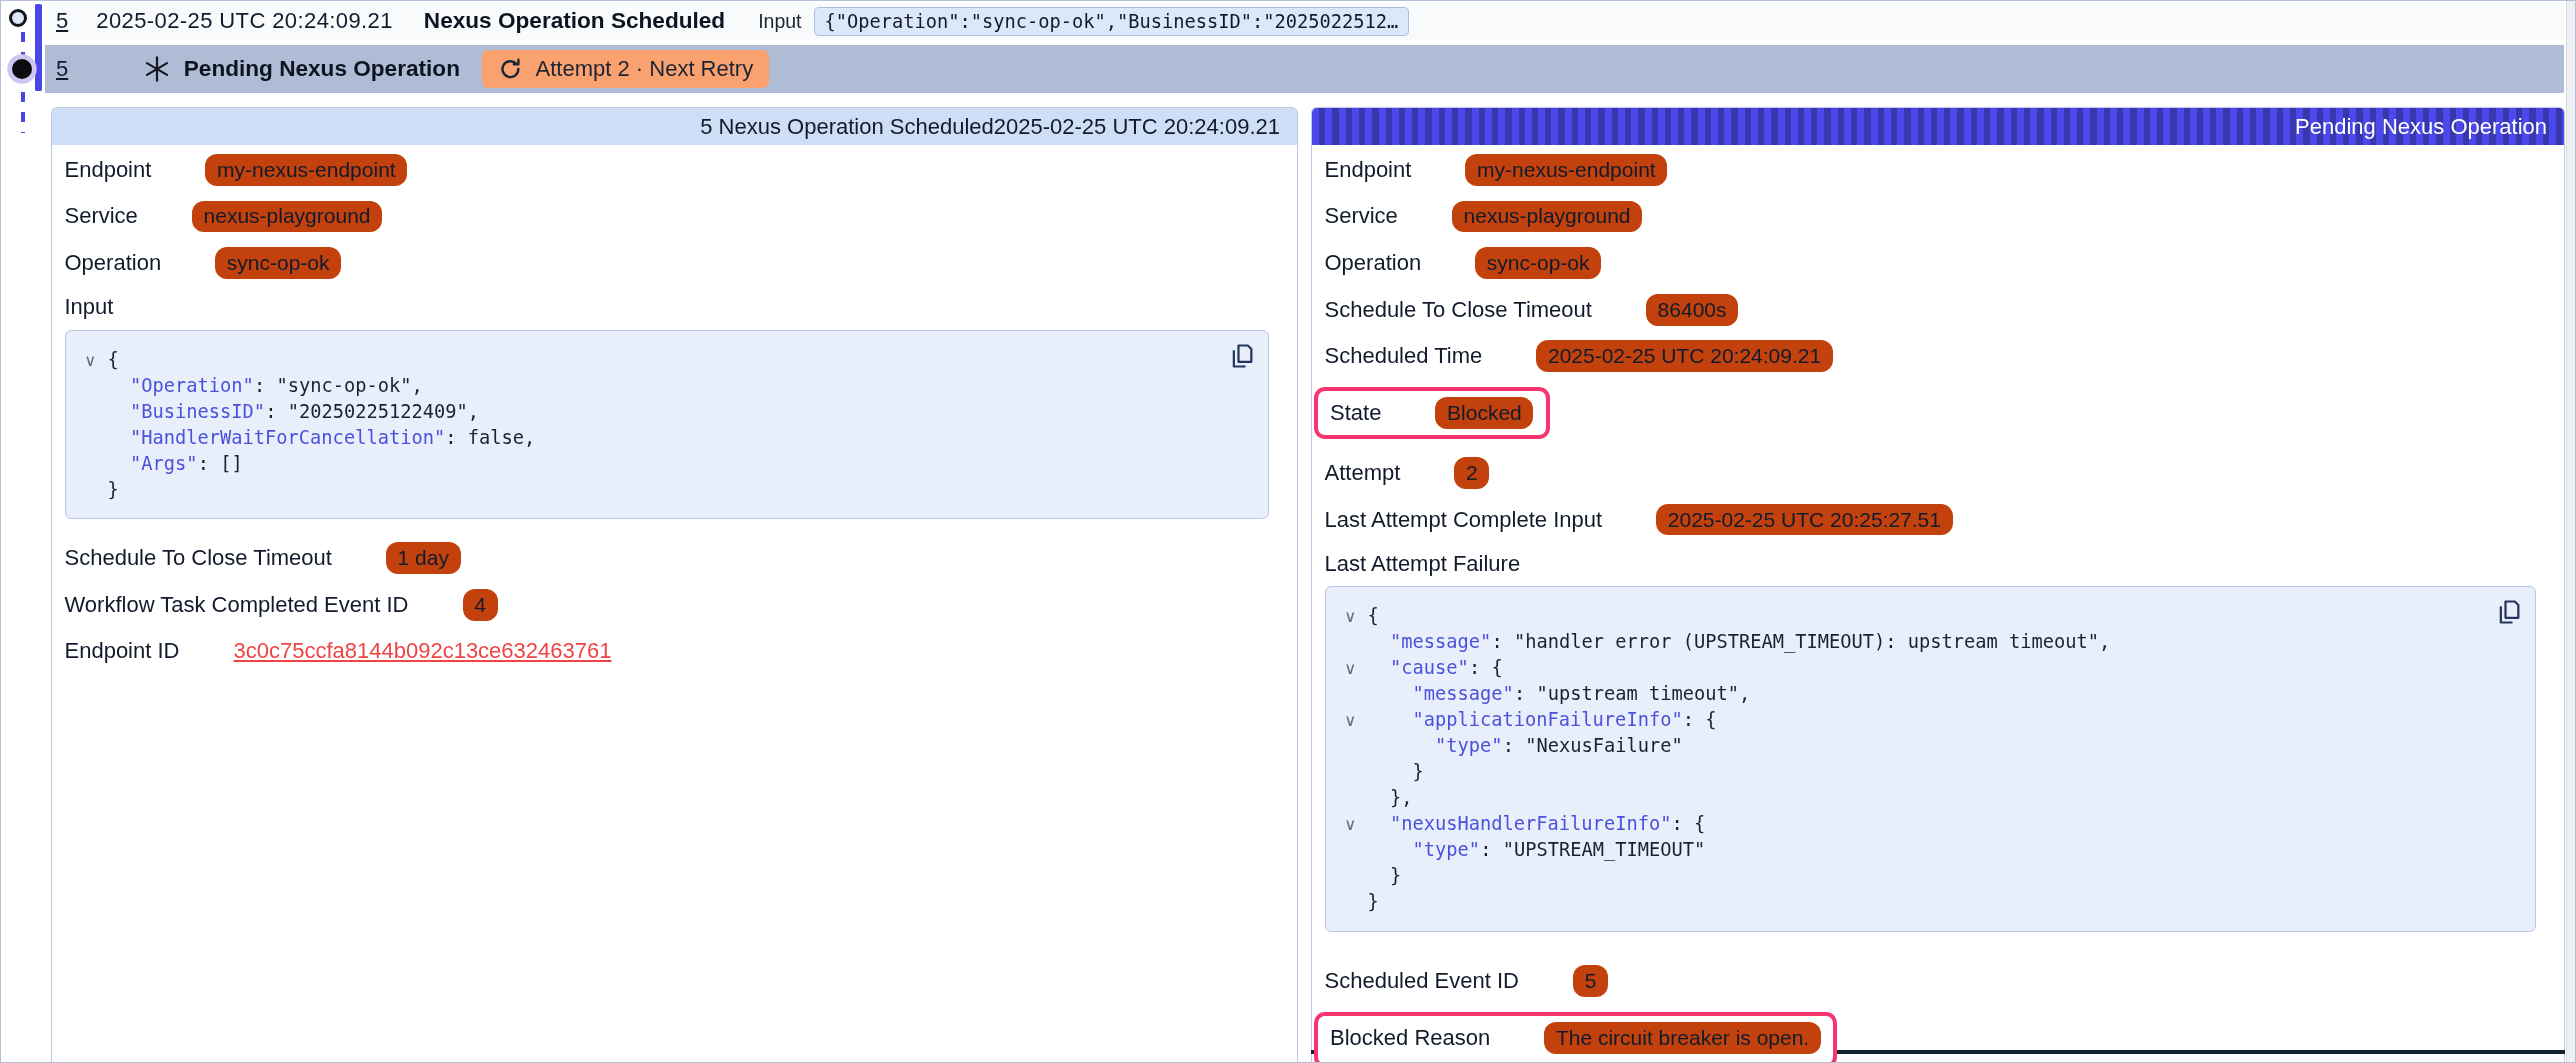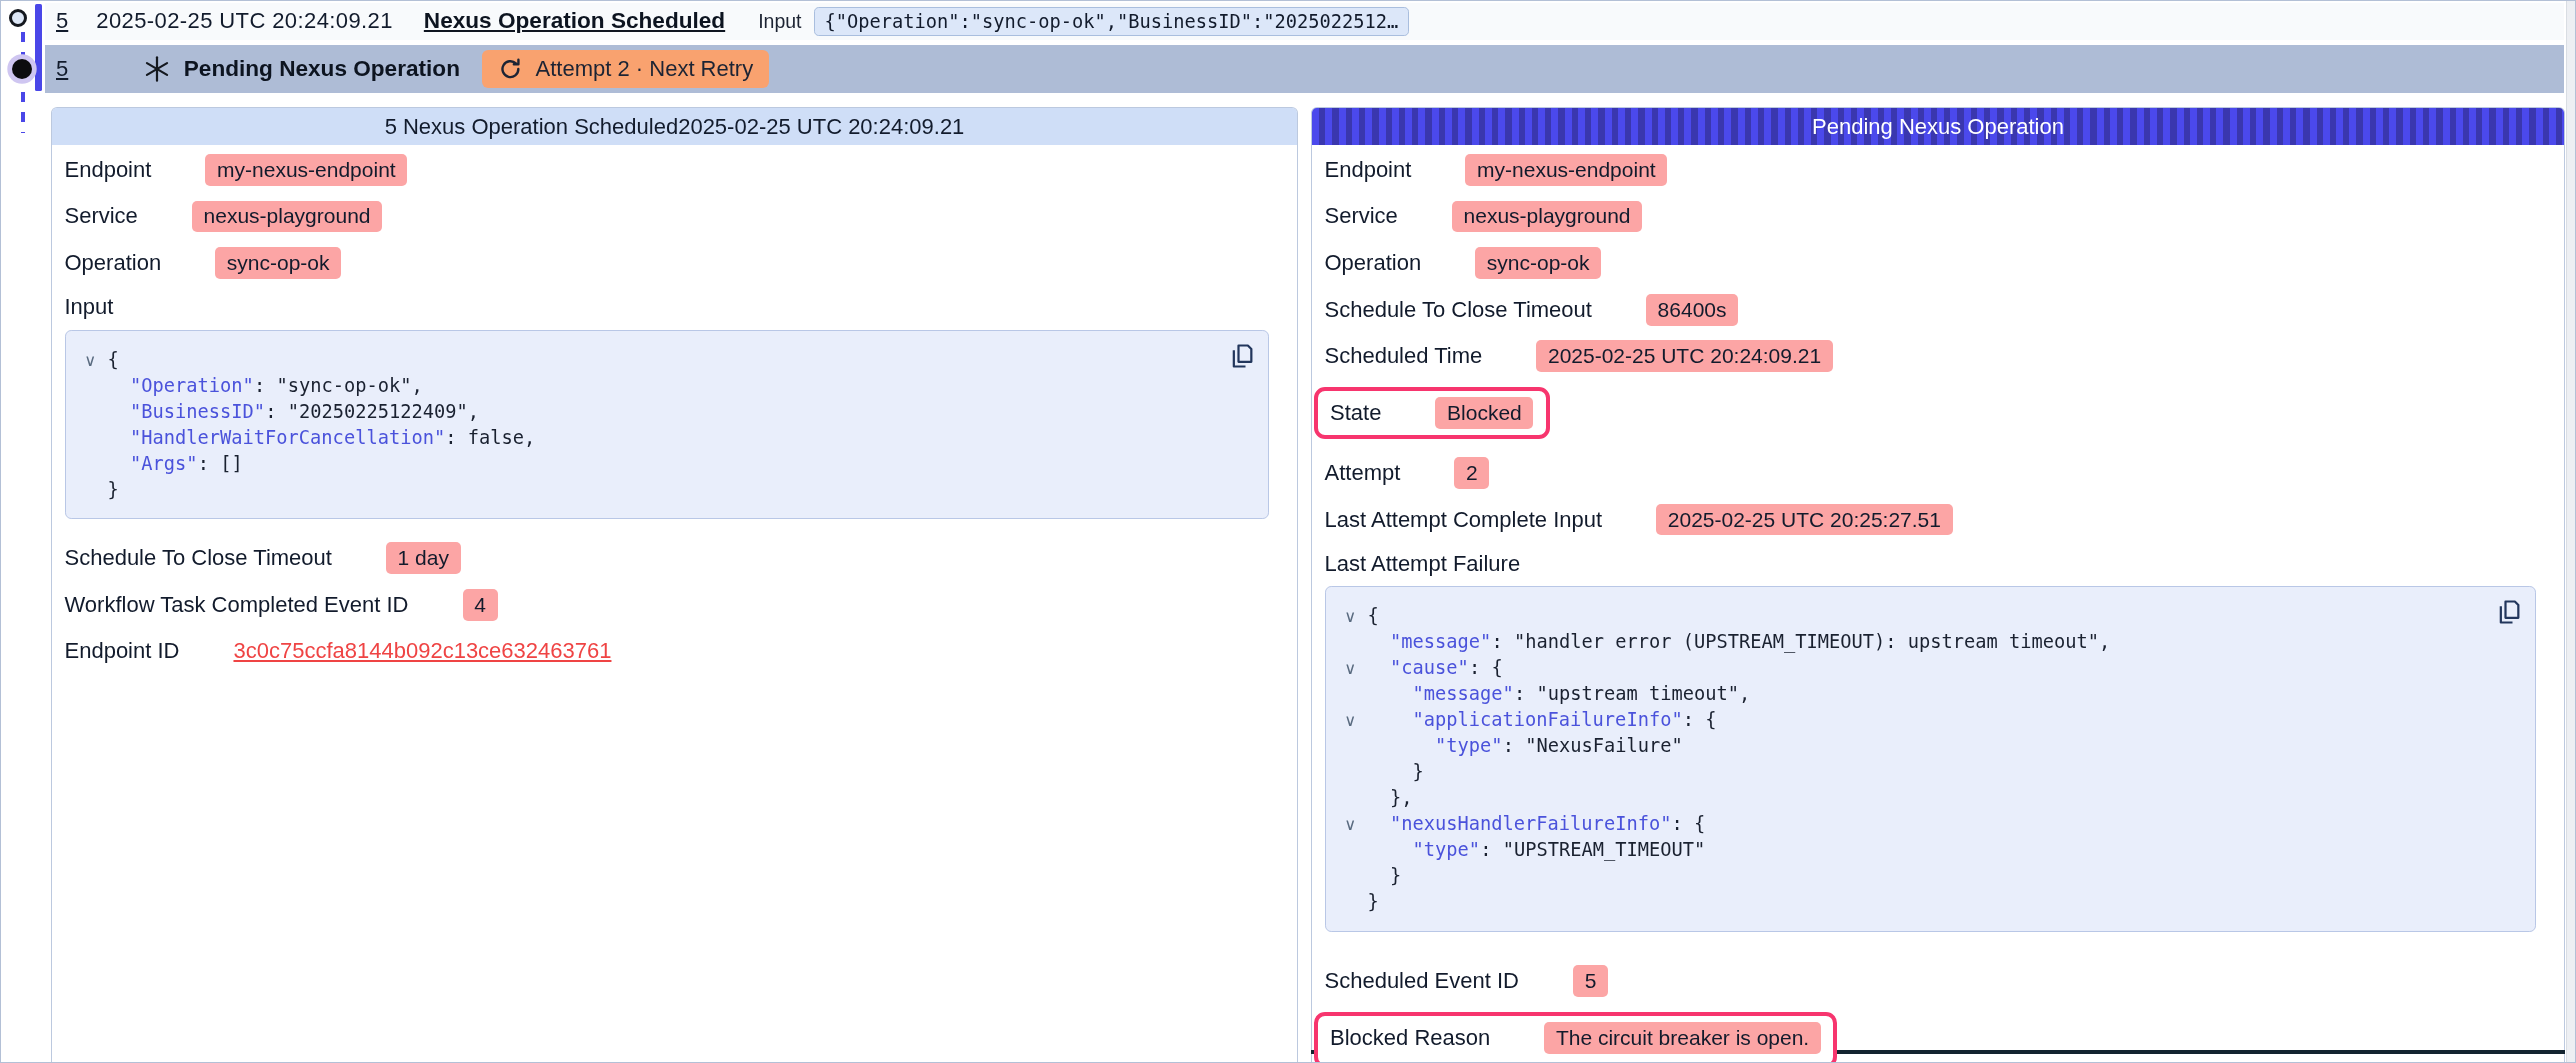--- a/index.html
+++ b/index.html
@@ -18,46 +18,46 @@
              background:#0c0c0e; border-radius:50%; box-shadow:0 0 0 4.7px #cfc6f1; z-index:3; }
   .tl-bar { position:absolute; left:34px; top:3.1px; width:7px; height:87px;
             background:#4a47e8; border-radius:1.6px; }
 
   
   .event-row { position:absolute; left:44px; right:11px; display:flex; align-items:center; }
   .row-scheduled { top:1.6px; height:37px; background:#f8fafc; }
   .row-pending   { top:44px; height:48px; background:#aebcd6; }
   .event-id { margin-left:11px; font-size:22px; color:#121b2c; text-decoration:underline; cursor:pointer; }
   .event-time { margin-left:28px; font-size:22px; color:#121b2c; letter-spacing:0.4px; }
-  .event-title { margin-left:31px; font-size:22.6px; font-weight:bold; color:#0d1420;text-decoration:underline; }
+  .event-title { margin-left:31px; font-size:22.6px; font-weight:bold; color:#0d1420; }
   .event-detail-label { margin-left:33px; font-size:19.5px; color:#1d2433; }
   .event-detail-chip { margin-left:12.5px; font-family:"DejaVu Sans Mono", monospace; font-size:18.7px;
       background:#dce7f9; border:1.6px solid #a9bede; border-radius:4.7px; padding:3.1px 9.4px; color:#121b2c; white-space:nowrap; }
   .asterisk-icon { margin-left:75px; width:28px; height:28px; display:inline-flex; }
   .pending-title { margin-left:12.5px; font-size:22.6px; font-weight:bold; color:#0d1420; }
   .retry-badge { margin-left:22px; display:inline-flex; align-items:center; gap:13px;
       background:#f9a26f; border-radius:6.2px; padding:6.2px 15.6px; font-size:22px; font-weight:500; color:#1c2434; }
   .retry-icon { width:25px; height:25px; display:inline-flex; }
 
   
   .panel { position:absolute; top:106px; bottom:0; background:#fff;
            border:1.6px solid #bcc9df; border-bottom:none; border-radius:6.2px 6.2px 0 0; }
   .panel-left  { left:50px;  width:1247px; }
   .panel-right { left:1310px; width:1254px; }
-  .panel-header { height:37px; display:flex; align-items:center; justify-content:center;
+  .panel-header { height:37px; display:flex; align-items:center; justify-content:flex-end;
                   padding:0 17px; font-size:22px; border-radius:4.7px 4.7px 0 0; }
   .panel-header.light { background:#cfdef7; color:#121b2c; }
   .panel-header.striped {
       background:repeating-linear-gradient(90deg,#4b49ec 0 7px,#3a37ae 7px 13.3px);
       color:#ffffff; font-weight:500; }
   .panel-body { padding:9.4px 15.6px 0 12.5px; }
 
   .field { display:flex; align-items:center; height:31px; margin-bottom:15.6px;gap:40px; }
   .flabel { font-size:22px; color:#121b2c; margin-right:14px; white-space:nowrap; }
-  .chip { background:#fca5a5; color:#121b2c; border-radius:5px; padding:3.9px 11.7px;
+  .chip { background:#c2410c; color:#121b2c; border-radius:12px; padding:3.9px 11.7px;
           font-size:21px; white-space:nowrap; }
   .link-value { font-size:22px; color:#ef4444; text-decoration:underline; cursor:pointer; }
   .block-label { font-size:22px; color:#121b2c; height:28px; margin:14px 0 7.8px 0; }
 
   .callout { position:relative; z-index:2; width:fit-content;
       border:4.7px solid #f7356e; border-radius:11px; padding:6.2px 12.5px; margin:6.2px 0 18.7px -11px;
       background:#fff; }
   .callout .field { margin-bottom:0;justify-content:center; }
   .callout-bottom { margin-top:14px; margin-bottom:0; padding-bottom:11px; }
 

